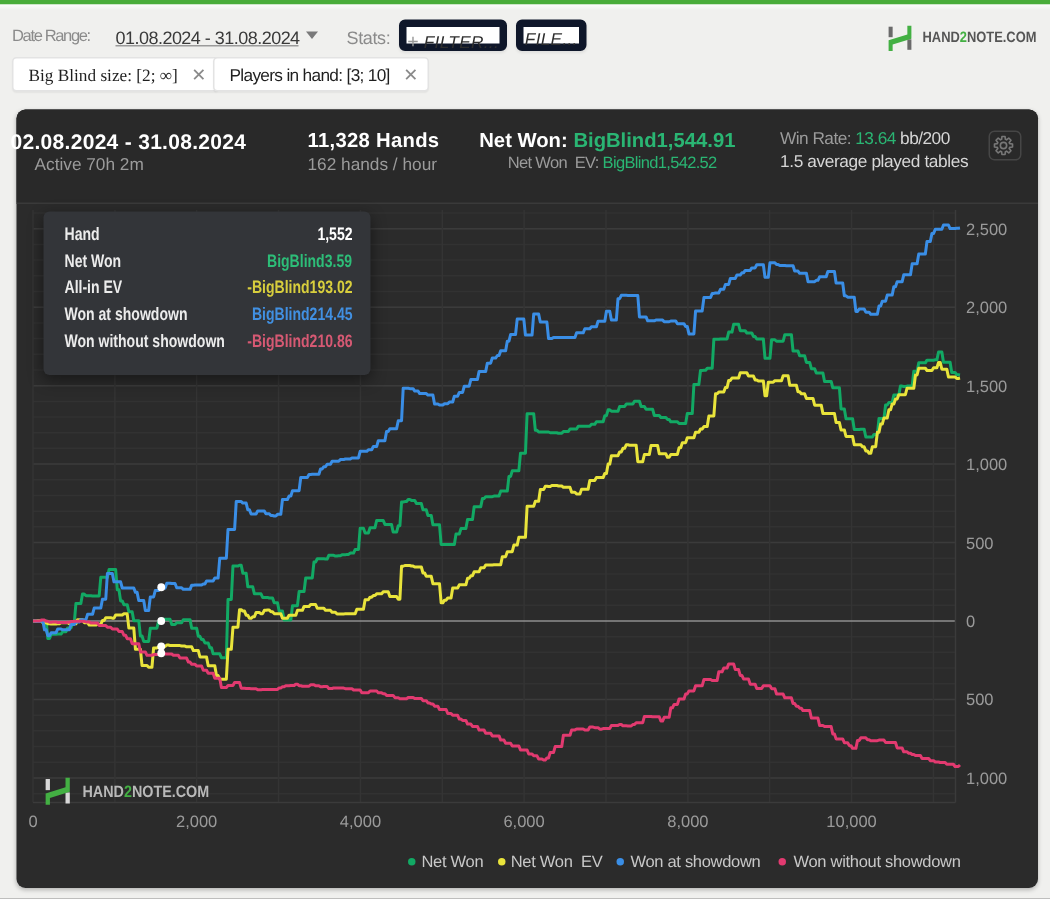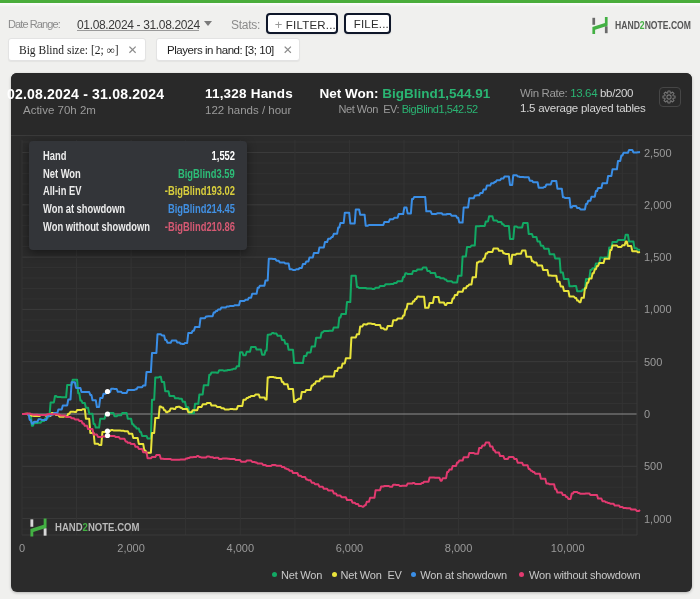--- a/index.html
+++ b/index.html
@@ -1,16 +1,16 @@
 <!DOCTYPE html>
 <html><head><meta charset="utf-8"><style>
 * { margin:0; padding:0; box-sizing:border-box; }
 html,body { width:700px; height:599px; background:#f0f0ee; font-family:"Liberation Sans",sans-serif; overflow:hidden; }
 .abs { position:absolute; }
-.btn { position:absolute; background:#fff; border:2px solid #0f172a; border-radius:4px; box-shadow:0 1px 2px rgba(0,0,0,0.07); font-size:11.5px; color:#2e2e2e; text-align:right; letter-spacing:0.2px; }
+.btn { position:absolute; background:#fff; border:5px solid #0f172a; border-radius:4px; box-shadow:0 1px 2px rgba(0,0,0,0.07); font-size:11.5px; color:#2e2e2e; text-align:center; letter-spacing:0.2px;font-style:italic; }
 .chip { position:absolute; top:38px; height:23px; background:#fff; border:1px solid #e3e3e3; border-radius:3px; font-size:11.5px; color:#1f1f1f; line-height:22px; padding:0 10px; box-shadow:0 1px 1px rgba(0,0,0,0.05); white-space:nowrap; }
 .chip .x { color:#8a8a8a; margin-left:9px; font-size:12px; }
 </style></head>
 <body>
 <div class="abs" style="left:0;top:0;width:700px;height:3px;background:#4aad3b;"></div>
 <div class="abs" style="left:0;top:3px;width:700px;height:4px;background:linear-gradient(#fdfdfd,#f0f0ee);"></div>
 
 <div class="abs" style="left:8px;top:18.5px;font-size:11px;line-height:1;color:#8b8b8b;letter-spacing:-0.9px;">Date Range:</div>
 <div class="abs" style="left:77px;top:18.5px;font-size:12px;line-height:1;color:#3a3a3a;letter-spacing:-0.35px;">01.08.2024 - 31.08.2024</div>
 <div class="abs" style="left:77px;top:30px;width:122px;height:1px;background:#9a9a9a;"></div>
@@ -20,30 +20,30 @@
 <div class="btn" style="left:344px;top:13px;width:47px;height:21px;line-height:19px;">FILE...</div>
 
 <svg class="abs" style="left:592px;top:17px;" width="16" height="17" viewBox="0 0 16 17">
 <rect x="0.4" y="0.8" width="2.7" height="7" fill="#6a6a6a"></rect>
 <rect x="12.9" y="9.2" width="2.7" height="7" fill="#6a6a6a"></rect>
 <path d="M12.9 0 L15.6 0 L15.6 8.8 L3.1 12.7 L3.1 17 L0.4 17 L0.4 9.9 L12.9 6 Z" fill="#43b043"></path>
 </svg>
 <div class="abs" style="left:615px;top:21px;font-size:10px;line-height:1;font-weight:bold;color:#555;transform:scaleX(0.86);transform-origin:0 50%;">HAND<span style="color:#43b043;">2</span>NOTE.COM</div>
 
 <div class="chip" style="left:8px;width:138px;font-family:Liberation Serif, serif;">Big Blind size: [2; ∞]<span class="x">✕</span></div>
-<div class="chip" style="left:156px;width:144px;letter-spacing:-0.45px;">Players in hand: [3; 10]<span class="x">✕</span></div>
+<div class="chip" style="left:142px;width:144px;letter-spacing:-0.45px;">Players in hand: [3; 10]<span class="x">✕</span></div>
 
 <div class="abs" style="left:11px;top:73px;width:681px;height:519px;background:#2b2b2b;border-radius:6px;box-shadow:0 1px 3px rgba(0,0,0,0.25);"></div>
 <div class="abs" style="left:11px;top:73px;width:681px;height:62px;background:#292929;border-radius:6px 6px 0 0;"></div>
 <div class="abs" style="left:11px;top:135px;width:681px;height:1px;background:#3a3a3a;"></div>
 
 <div class="abs" style="left:7px;top:86.7px;font-size:14px;line-height:1;font-weight:bold;color:#fff;letter-spacing:0.2px;">02.08.2024 - 31.08.2024</div>
 <div class="abs" style="left:23px;top:105px;font-size:11.5px;line-height:1;color:#9b9b9b;">Active 70h 2m</div>
 <div class="abs" style="left:205px;top:87px;font-size:13.5px;line-height:1;font-weight:bold;color:#fff;letter-spacing:0.2px;">11,328 Hands</div>
-<div class="abs" style="left:205px;top:105px;font-size:11.5px;line-height:1;color:#9b9b9b;">122 hands / hour</div>
+<div class="abs" style="left:205px;top:105px;font-size:11.5px;line-height:1;color:#9b9b9b;">162 hands / hour</div>
 <div class="abs" style="left:319.5px;top:86.5px;font-size:13.5px;line-height:1;font-weight:bold;color:#fff;">Net Won: <span style="color:#2ab573;">BigBlind1,544.91</span></div>
 <div class="abs" style="left:338.5px;top:104.3px;font-size:11px;line-height:1;color:#9b9b9b;letter-spacing:-0.45px;">Net Won&nbsp; EV: <span style="color:#2ab573;">BigBlind1,542.52</span></div>
 <div class="abs" style="left:520px;top:87.8px;font-size:11.5px;line-height:1;color:#9b9b9b;letter-spacing:-0.35px;">Win Rate: <span style="color:#2ab573;">13.64</span> <span style="color:#d6d6d6;">bb/200</span></div>
 <div class="abs" style="left:520px;top:102.8px;font-size:11.5px;line-height:1;color:#d6d6d6;letter-spacing:-0.25px;">1.5 average played tables</div>
 <div class="abs" style="left:659px;top:87px;width:22px;height:20px;border:1px solid #464646;border-radius:4px;"></div>
 <svg class="abs" style="left:662px;top:90px;" width="14" height="14" viewBox="0 0 14 14">
 <g fill="none" stroke="#777" stroke-width="1.1" stroke-linejoin="round">
 <path d="M5.73 2.89 L5.97 0.99 L8.03 0.99 L8.27 2.89 L9.01 3.20 L10.52 2.02 L11.98 3.48 L10.80 4.99 L11.11 5.73 L13.01 5.97 L13.01 8.03 L11.11 8.27 L10.80 9.01 L11.98 10.52 L10.52 11.98 L9.01 10.80 L8.27 11.11 L8.03 13.01 L5.97 13.01 L5.73 11.11 L4.99 10.80 L3.48 11.98 L2.02 10.52 L3.20 9.01 L2.89 8.27 L0.99 8.03 L0.99 5.97 L2.89 5.73 L3.20 4.99 L2.02 3.48 L3.48 2.02 L4.99 3.20 Z"></path>
 <circle cx="7" cy="7" r="2.1"></circle>
 </g>

